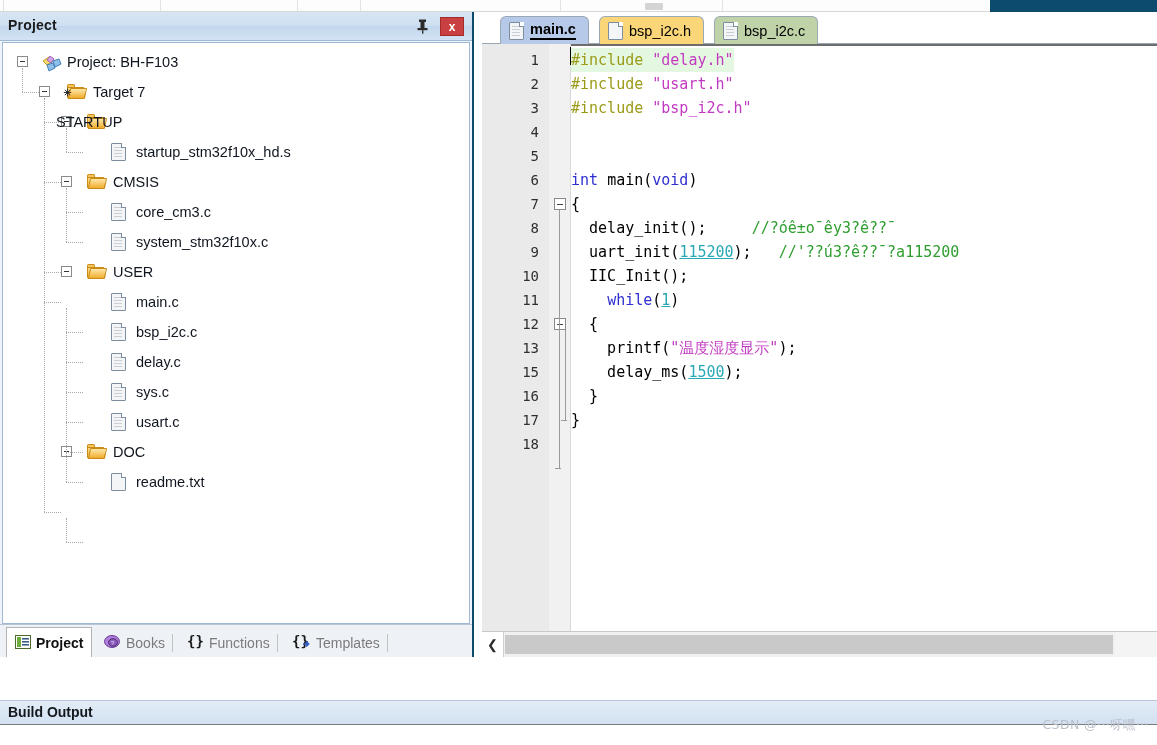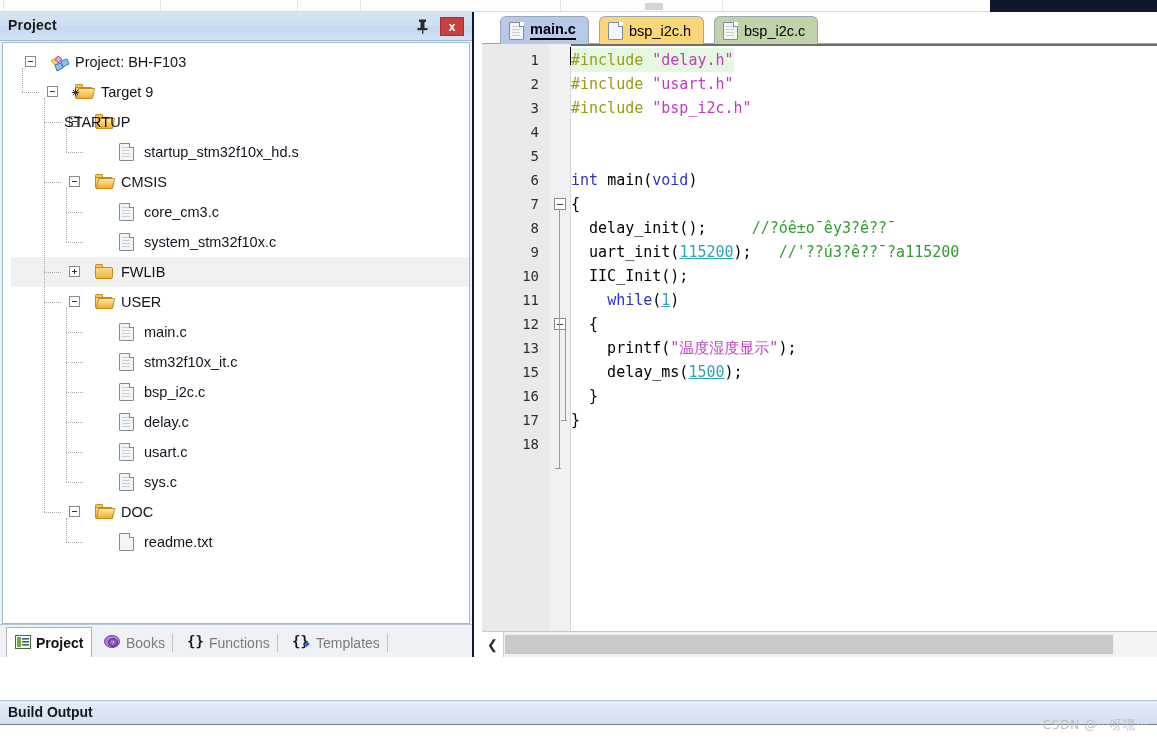--- a/index.html
+++ b/index.html
@@ -6,21 +6,21 @@
   * { box-sizing: border-box; }
   html, body {
     margin: 0; padding: 0;
     width: 1157px; height: 745px;
     overflow: hidden;
     background: #ffffff;
     font-family: "Liberation Sans", sans-serif;
     font-size: 13px;
     color: #000;
   }
-  #root { position: relative; width: 1157px; height: 745px; background:#0f172a; }
+  #root { position: relative; width: 1157px; height: 745px; background:#0c4a6e; }
 
   
   .top-sliver {
     position: absolute; left:0; top:0; width:990px; height:12px;
     background:#fdfdfd; border-bottom:1px solid #d8d8d8;
   }
   .top-sliver .tick { position:absolute; top:0; width:1px; height:11px; background:#e3e3e3; }
   .top-sliver .blob { position:absolute; top:3px; width:18px; height:7px; background:#d4d4d4; border-radius:1px;}
 
   
@@ -48,21 +48,21 @@
     background:#c94040; border:1px solid #a52c2c;
     display:flex; align-items:center; justify-content:center;
     color:#fff; font-weight:bold; font-size:12px; cursor:pointer;
     font-family:"Liberation Sans",sans-serif;
   }
 
   .tree-box {
     position:absolute; left:2px; top:30px; right:2px; bottom:33px;
     background:#ffffff; border:1px solid #9fb8d4; overflow:hidden;
   }
-  .tree { position:relative; padding-top:4px;padding-left:8px; }
+  .tree { position:relative; padding-top:4px; }
 
   .trow {
     position:relative; height:30px; line-height:30px;
     white-space:nowrap; cursor:default; font-size:14.5px; color:#10161f;
   }
   .trow.sel { background:#f1f1f1; }
   .trow .lbl { position:relative; }
 
   
   .guide {
@@ -274,21 +274,21 @@
               <span class="folder-b"></span>
               <span class="folder-f"></span>
               <svg class="tgt-star" style="position:absolute;left:-4px;top:4px" width="11" height="11" viewBox="0 0 11 11">
                 <g stroke="#303030" stroke-width="1.2">
                   <line x1="5.5" y1="0.8" x2="5.5" y2="10"></line>
                   <line x1="1" y1="5.5" x2="10" y2="5.5"></line>
                   <line x1="2.2" y1="2.2" x2="8.8" y2="8.8"></line>
                   <line x1="8.8" y1="2.2" x2="2.2" y2="8.8"></line>
                 </g>
               </svg>
-            </span><span class="lbl" style="margin-left: 90px;">Target 9</span></div>
+            </span><span class="lbl" style="margin-left: 90px;">Target 7</span></div>
           <div class="trow"><span class="exp" style="left: 58px;"></span><span class="ico" style="left: 84px;">
               <span class="folder-t"></span>
               <span class="folder-b"></span>
               <span class="folder-f"></span>
             </span><span class="lbl" style="margin-left: 53px;">STARTUP</span></div>
           <div class="trow"><span class="page" style="left: 108px;">
               <span class="lines"></span>
               <span class="corner"></span>
             </span><span class="lbl" style="margin-left: 133px;">startup_stm32f10x_hd.s</span></div>
           <div class="trow"><span class="exp" style="left: 58px;"></span><span class="ico" style="left: 84px;">
@@ -297,53 +297,45 @@
               <span class="folder-f"></span>
             </span><span class="lbl" style="margin-left: 110px;">CMSIS</span></div>
           <div class="trow"><span class="page" style="left: 108px;">
               <span class="lines"></span>
               <span class="corner"></span>
             </span><span class="lbl" style="margin-left: 133px;">core_cm3.c</span></div>
           <div class="trow"><span class="page" style="left: 108px;">
               <span class="lines"></span>
               <span class="corner"></span>
             </span><span class="lbl" style="margin-left: 133px;">system_stm32f10x.c</span></div>
-          <div class="trow sel"><span class="exp plus" style="left: 58px;"></span><span class="ico" style="left: 84px;">
-              <span class="folder-t"></span>
-              <span class="folder-b"></span>
-            </span><span class="lbl" style="margin-left: 110px;">FWLIB</span></div>
           <div class="trow"><span class="exp" style="left: 58px;"></span><span class="ico" style="left: 84px;">
               <span class="folder-t"></span>
               <span class="folder-b"></span>
               <span class="folder-f"></span>
             </span><span class="lbl" style="margin-left: 110px;">USER</span></div>
           <div class="trow"><span class="page" style="left: 108px;">
               <span class="lines"></span>
               <span class="corner"></span>
             </span><span class="lbl" style="margin-left: 133px;">main.c</span></div>
           <div class="trow"><span class="page" style="left: 108px;">
               <span class="lines"></span>
               <span class="corner"></span>
-            </span><span class="lbl" style="margin-left: 133px;">stm32f10x_it.c</span></div>
-          <div class="trow"><span class="page" style="left: 108px;">
-              <span class="lines"></span>
-              <span class="corner"></span>
             </span><span class="lbl" style="margin-left: 133px;">bsp_i2c.c</span></div>
           <div class="trow"><span class="page" style="left: 108px;">
               <span class="lines"></span>
               <span class="corner"></span>
             </span><span class="lbl" style="margin-left: 133px;">delay.c</span></div>
           <div class="trow"><span class="page" style="left: 108px;">
               <span class="lines"></span>
               <span class="corner"></span>
+            </span><span class="lbl" style="margin-left: 133px;">sys.c</span></div>
+          <div class="trow"><span class="page" style="left: 108px;">
+              <span class="lines"></span>
+              <span class="corner"></span>
             </span><span class="lbl" style="margin-left: 133px;">usart.c</span></div>
-          <div class="trow"><span class="page" style="left: 108px;">
-              <span class="lines"></span>
-              <span class="corner"></span>
-            </span><span class="lbl" style="margin-left: 133px;">sys.c</span></div>
           <div class="trow"><span class="exp" style="left: 58px;"></span><span class="ico" style="left: 84px;">
               <span class="folder-t"></span>
               <span class="folder-b"></span>
               <span class="folder-f"></span>
             </span><span class="lbl" style="margin-left: 110px;">DOC</span></div>
           <div class="trow"><span class="page blank" style="left: 108px;">
               <span class="lines"></span>
               <span class="corner"></span>
             </span><span class="lbl" style="margin-left: 133px;">readme.txt</span></div>
           <span class="guide" style="left: 19px; top: 25px; height: 24px;"></span>

